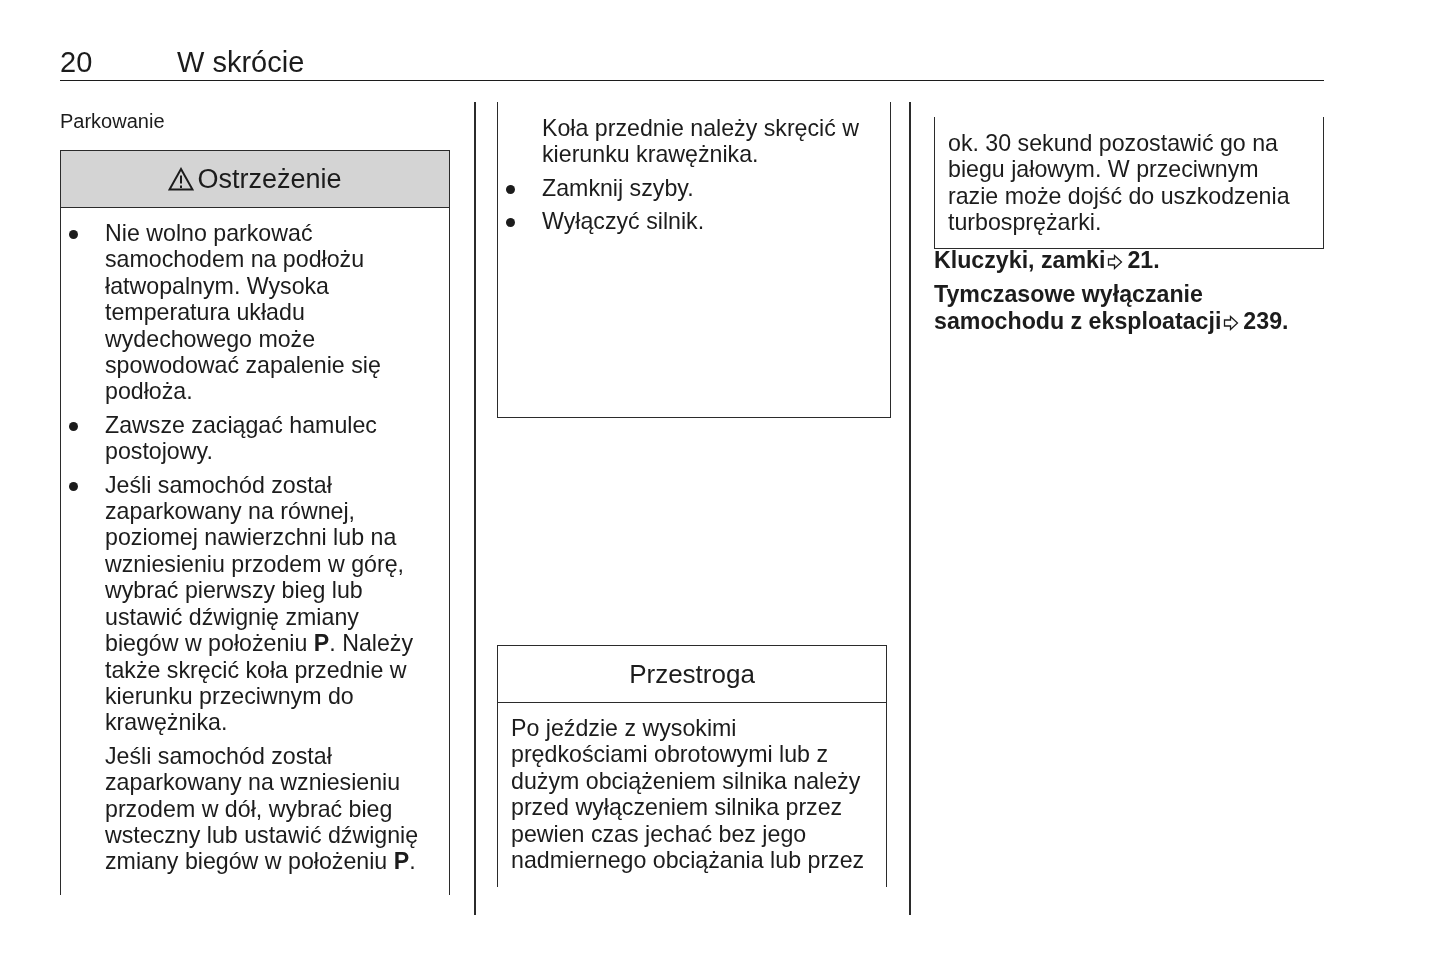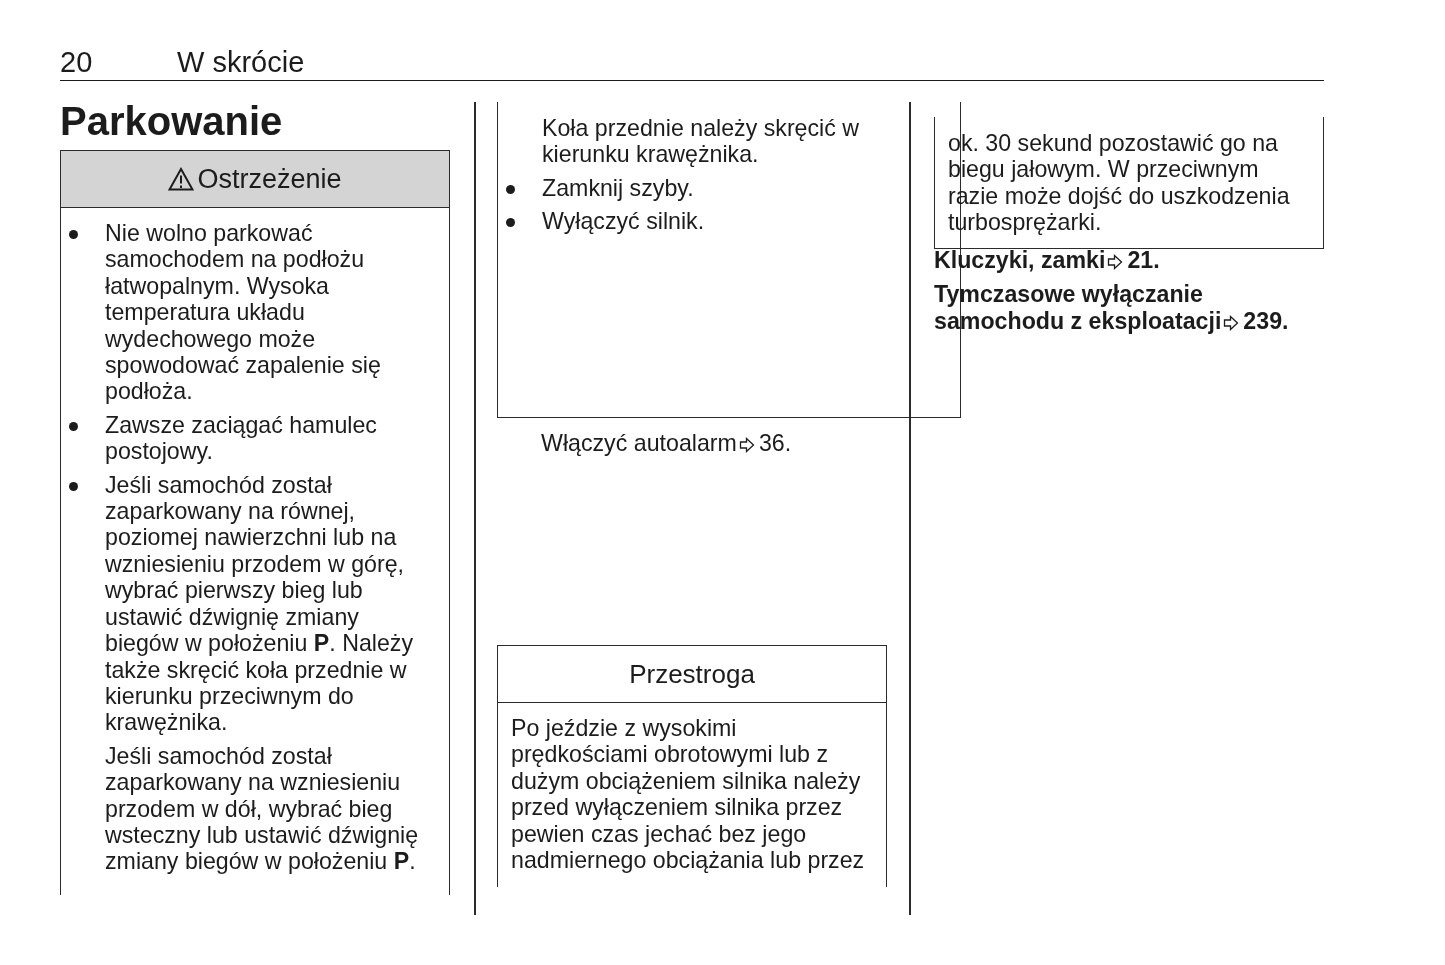--- a/index.html
+++ b/index.html
@@ -41,24 +41,24 @@
       position: absolute;
       width: 1.5px;
       background: #2b2b2b;
       top: 102px;
       height: 813px;
     }
     .section-title {
       position: absolute;
       left: 60px;
       top: 102px;
-      font-size: 40px;
+      font-size: 20px;
       line-height: 38px;
       margin: 0;
-      font-weight: bold;
+      font-weight: normal;
     }
     .text {
       font-size: 23.2px;
       line-height: 26.4px;
     }
     
     .warn-box {
       position: absolute;
       left: 60px;
       top: 150px;
@@ -104,21 +104,21 @@
     }
     .warn-body {
       padding: 12px 0 0 0;
     }
     .warn-body ul.bullets li .dot { left: 8px; }
     
     .mid-box-top {
       position: absolute;
       left: 497px;
       top: 102px;
-      width: 464px;
+      width: 394px;
       height: 316px;
       border-left: 1.5px solid #2b2b2b;
       border-right: 1.5px solid #2b2b2b;
       border-bottom: 1.5px solid #2b2b2b;
       box-sizing: border-box;
       padding-top: 13px;
     }
     .mid-box-top ul.bullets li .dot { left: 8px; }
     .mid-after {
       position: absolute;
@@ -235,25 +235,20 @@
       <span>Zamknij szyby.</span>
     </li>
     <li>
       <span class="dot"></span>
       <span>Wyłączyć silnik.</span>
     </li>
   </ul>
 </div>
 
 <div class="mid-after text">
-  <p class="cont-para">
-    <span>Włączyć autoalarm</span><svg class="xref-arrow" width="16" height="16" viewBox="0 0 16 16">
-        <path d="M1.5 5 H7.5 V1.5 L14.5 8 L7.5 14.5 V11 H1.5 Z" fill="none" stroke="#1c1c1c" stroke-width="1.3" stroke-linejoin="miter"></path>
-      </svg><a>36</a><span>.</span>
-  </p>
 </div>
 
 <div class="caution-box">
   <div class="caution-header">
     <span>Przestroga</span>
   </div>
   <div class="caution-body text">
     <p>Po jeździe z wysokimi prędkościami obrotowymi lub z dużym obciążeniem silnika należy przed wyłączeniem silnika przez pewien czas jechać bez jego nadmiernego obciążania lub przez</p>
   </div>
 </div>

